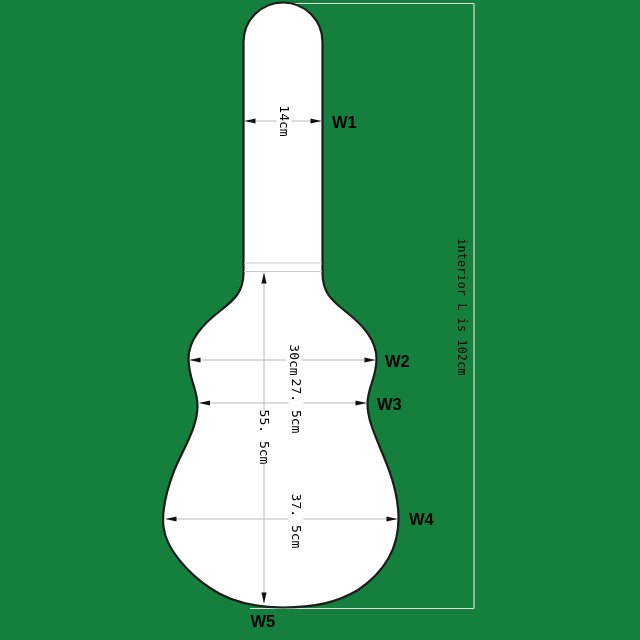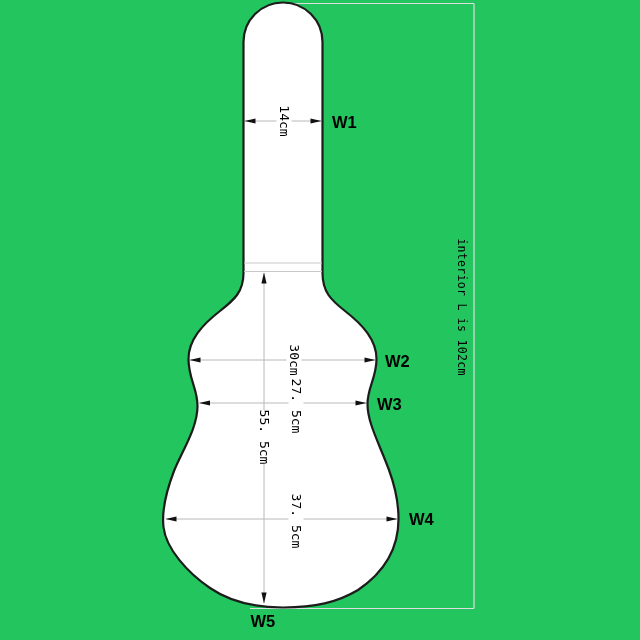--- a/index.html
+++ b/index.html
@@ -4,21 +4,21 @@
 <style>
   html, body {
     margin: 0;
     padding: 0;
     background: #ffffff;
   }
   .stage {
     position: relative;
     width: 640px;
     height: 640px;
-    background: #22c55e;
+    background: #15803d;
     overflow: hidden;
   }
   svg { display: block; }
   .dim-text {
     font-family: "DejaVu Sans Mono", monospace;
     font-size: 13px;
     fill: #000000;
   }
   .note-text {
     font-family: "DejaVu Sans Mono", monospace;

